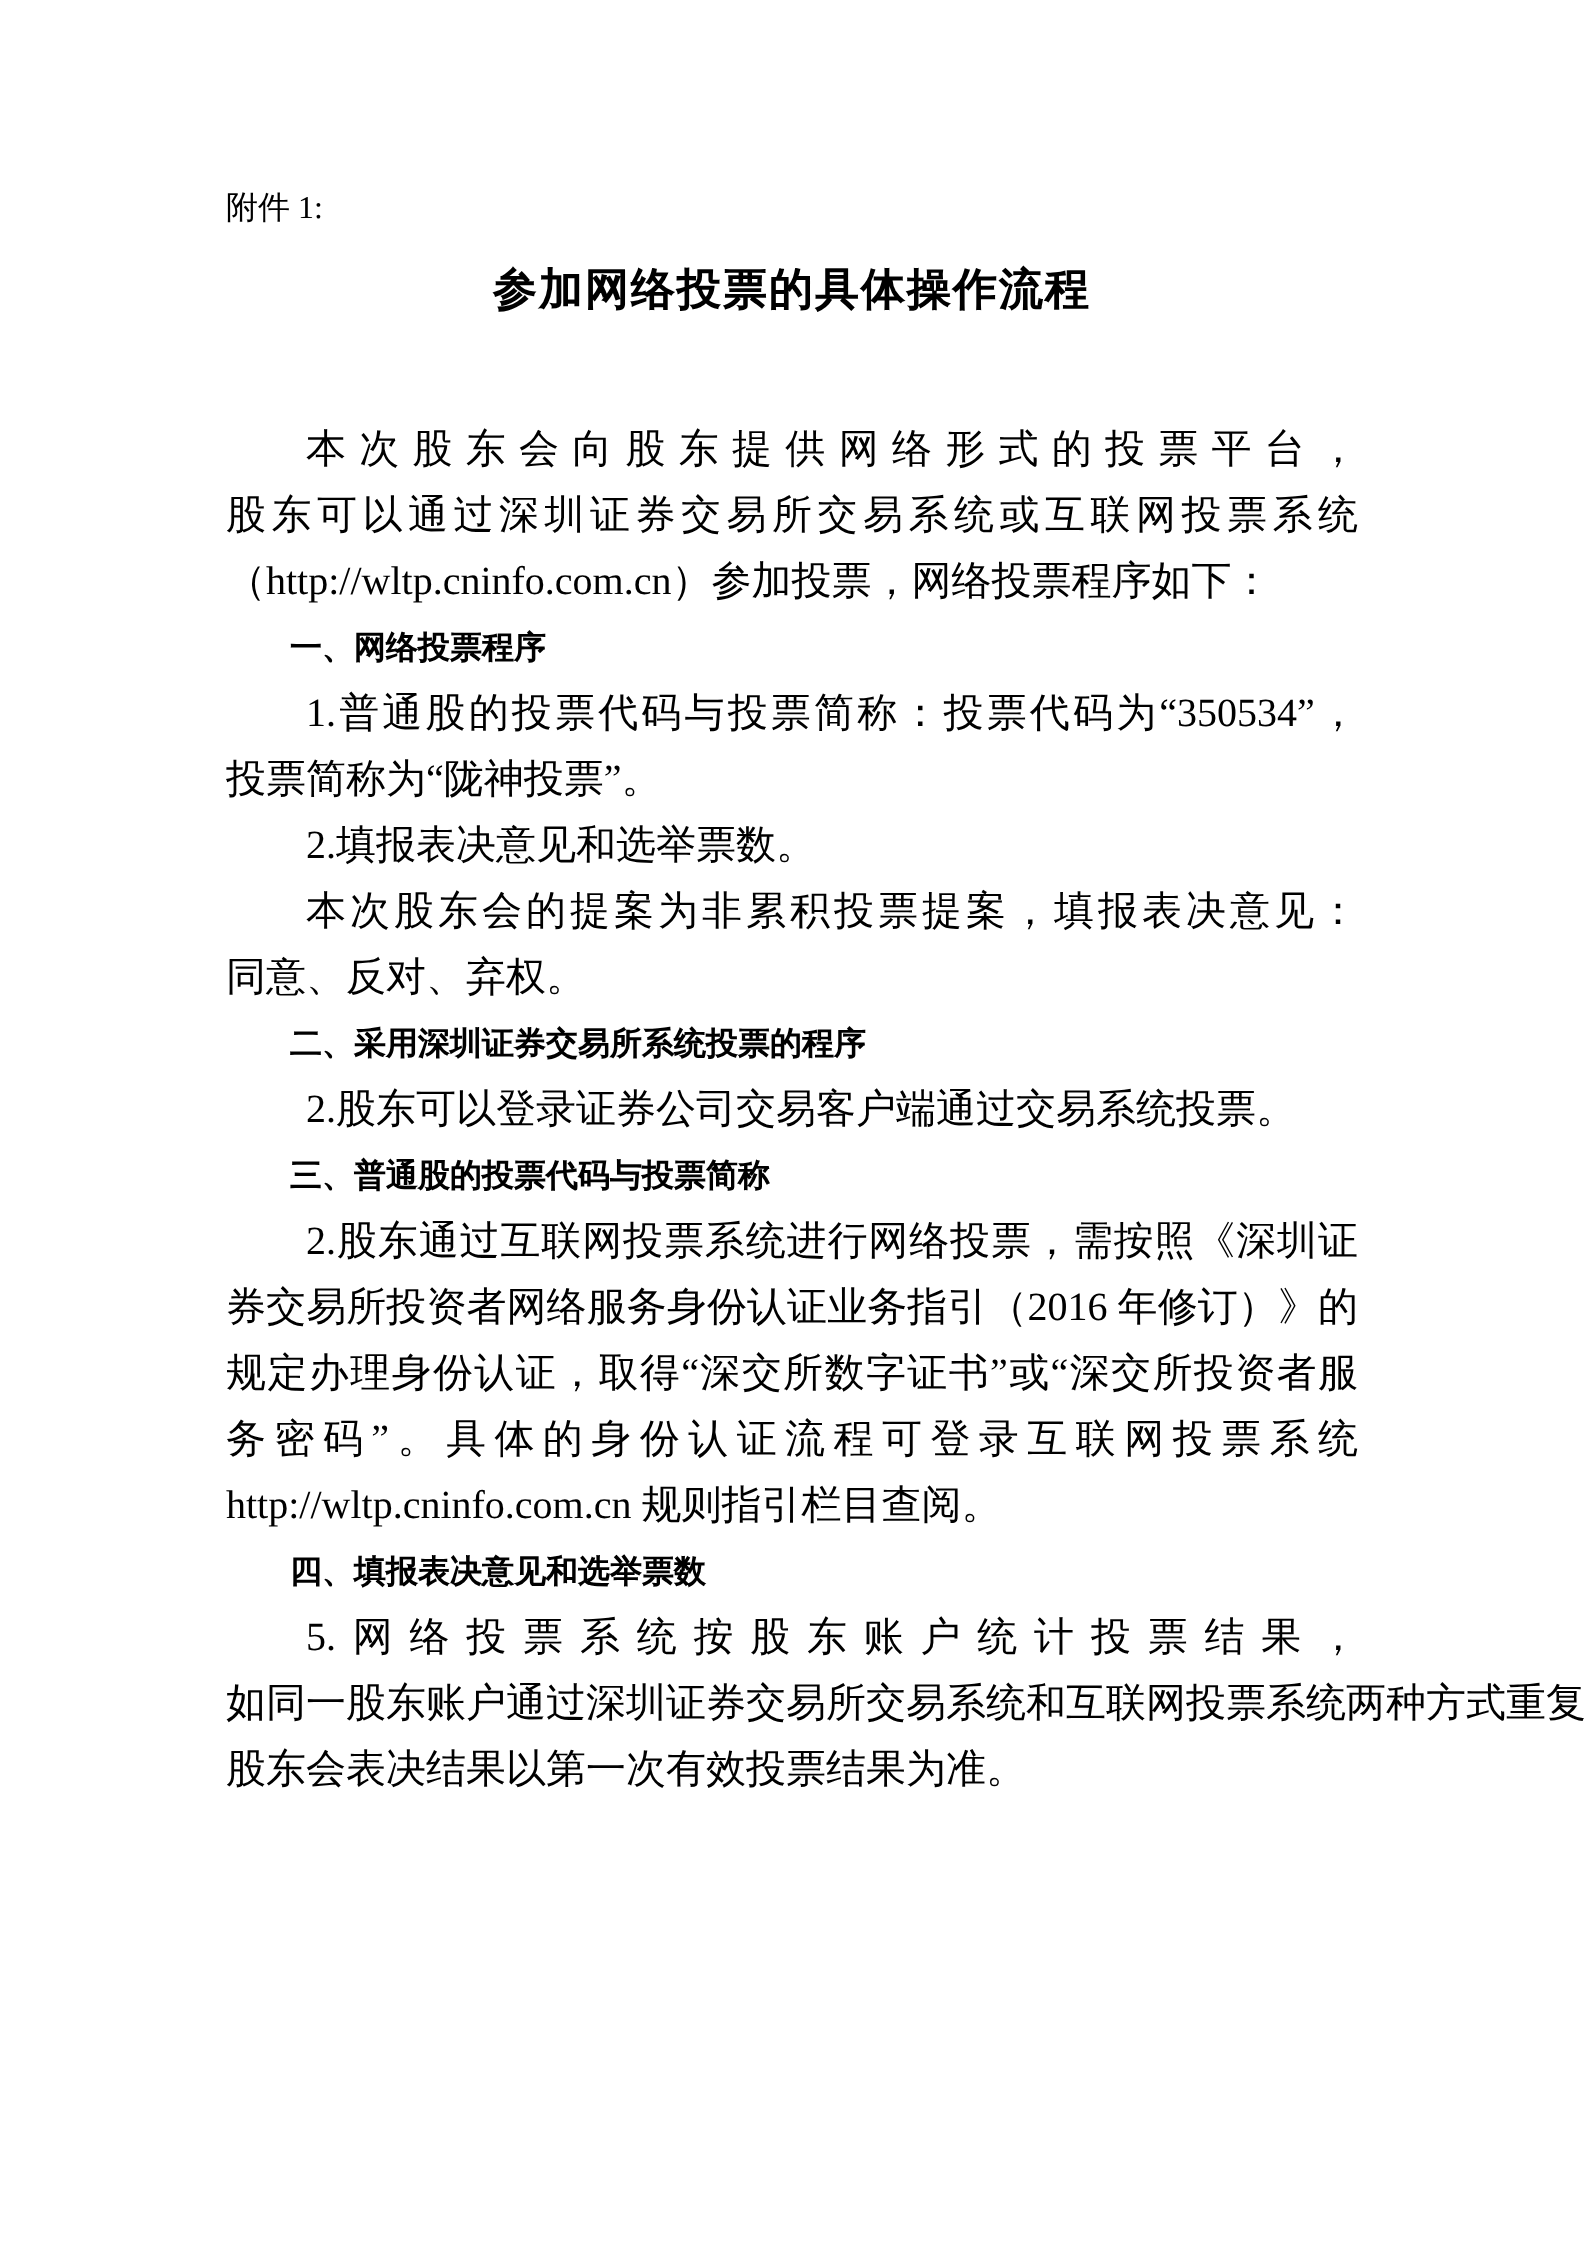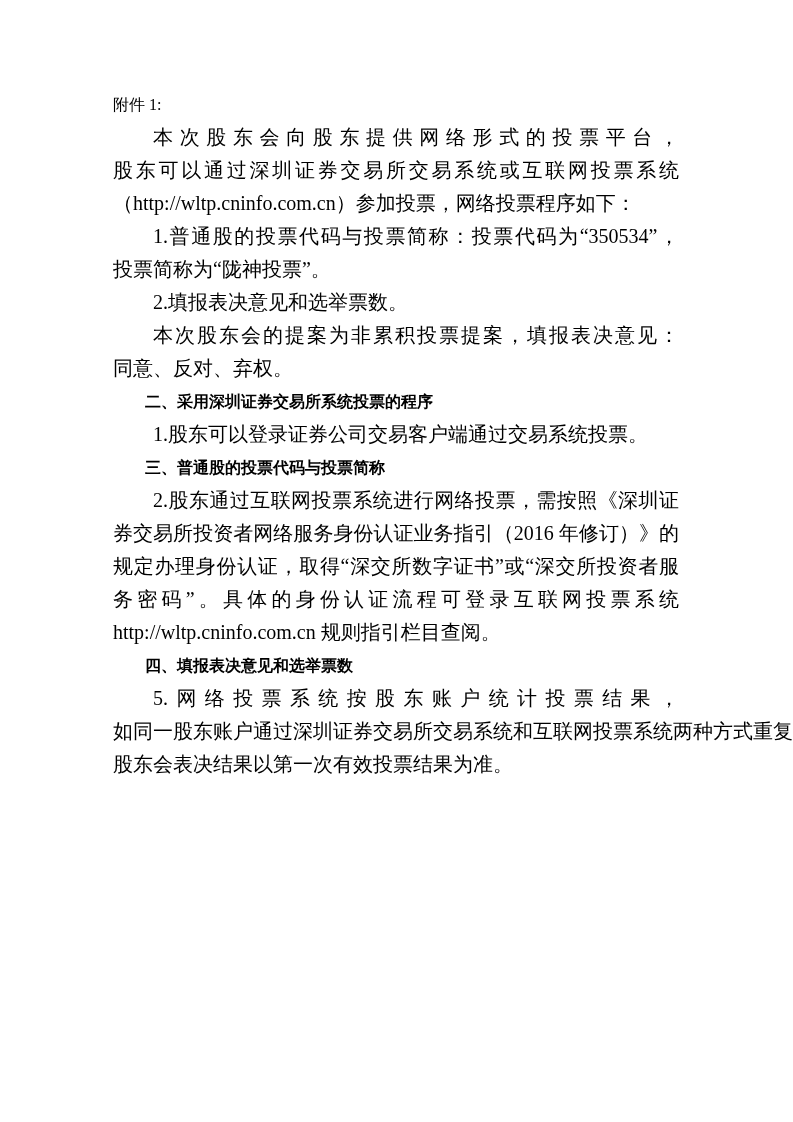--- a/index.html
+++ b/index.html
@@ -58,29 +58,31 @@
     text-align: left;
   }
 </style>
 </head>
 <body>
 
 <div class="page">
 
   <div class="attachment-label">附件 1:</div>
 
+  <div class="doc-title">参加网络投票的具体操作流程</div>
 
   <p class="para">本次股东会向股东提供网络形式的投票平台，股东可以通过深圳证券交易所交易系统或互联网投票系统（http://wltp.cninfo.com.cn）参加投票，网络投票程序如下：</p>
 
+  <h2 class="section-heading">一、网络投票程序</h2>
   <p class="para">1.普通股的投票代码与投票简称：投票代码为“350534”，投票简称为“陇神投票”。</p>
   <p class="para">2.填报表决意见和选举票数。</p>
   <p class="para">本次股东会的提案为非累积投票提案，填报表决意见：同意、反对、弃权。</p>
 
   <h2 class="section-heading">二、采用深圳证券交易所系统投票的程序</h2>
-  <p class="para">1.股东可以登录证券公司交易客户端通过交易系统投票。</p>
+  <p class="para">2.股东可以登录证券公司交易客户端通过交易系统投票。</p>
 
   <h2 class="section-heading">三、普通股的投票代码与投票简称</h2>
   <p class="para url-wrap">2.股东通过互联网投票系统进行网络投票，需按照《深圳证券交易所投资者网络服务身份认证业务指引（2016 年修订）》的规定办理身份认证，取得“深交所数字证书”或“深交所投资者服务密码”。具体的身份认证流程可登录互联网投票系统 http://wltp.cninfo.com.cn 规则指引栏目查阅。</p>
 
   <h2 class="section-heading">四、填报表决意见和选举票数</h2>
   <p class="para">5.网络投票系统按股东账户统计投票结果，如同一股东账户通过深圳证券交易所交易系统和互联网投票系统两种方式重复投票，股东会表决结果以第一次有效投票结果为准。</p>
 
 </div>
 
 </body></html>

